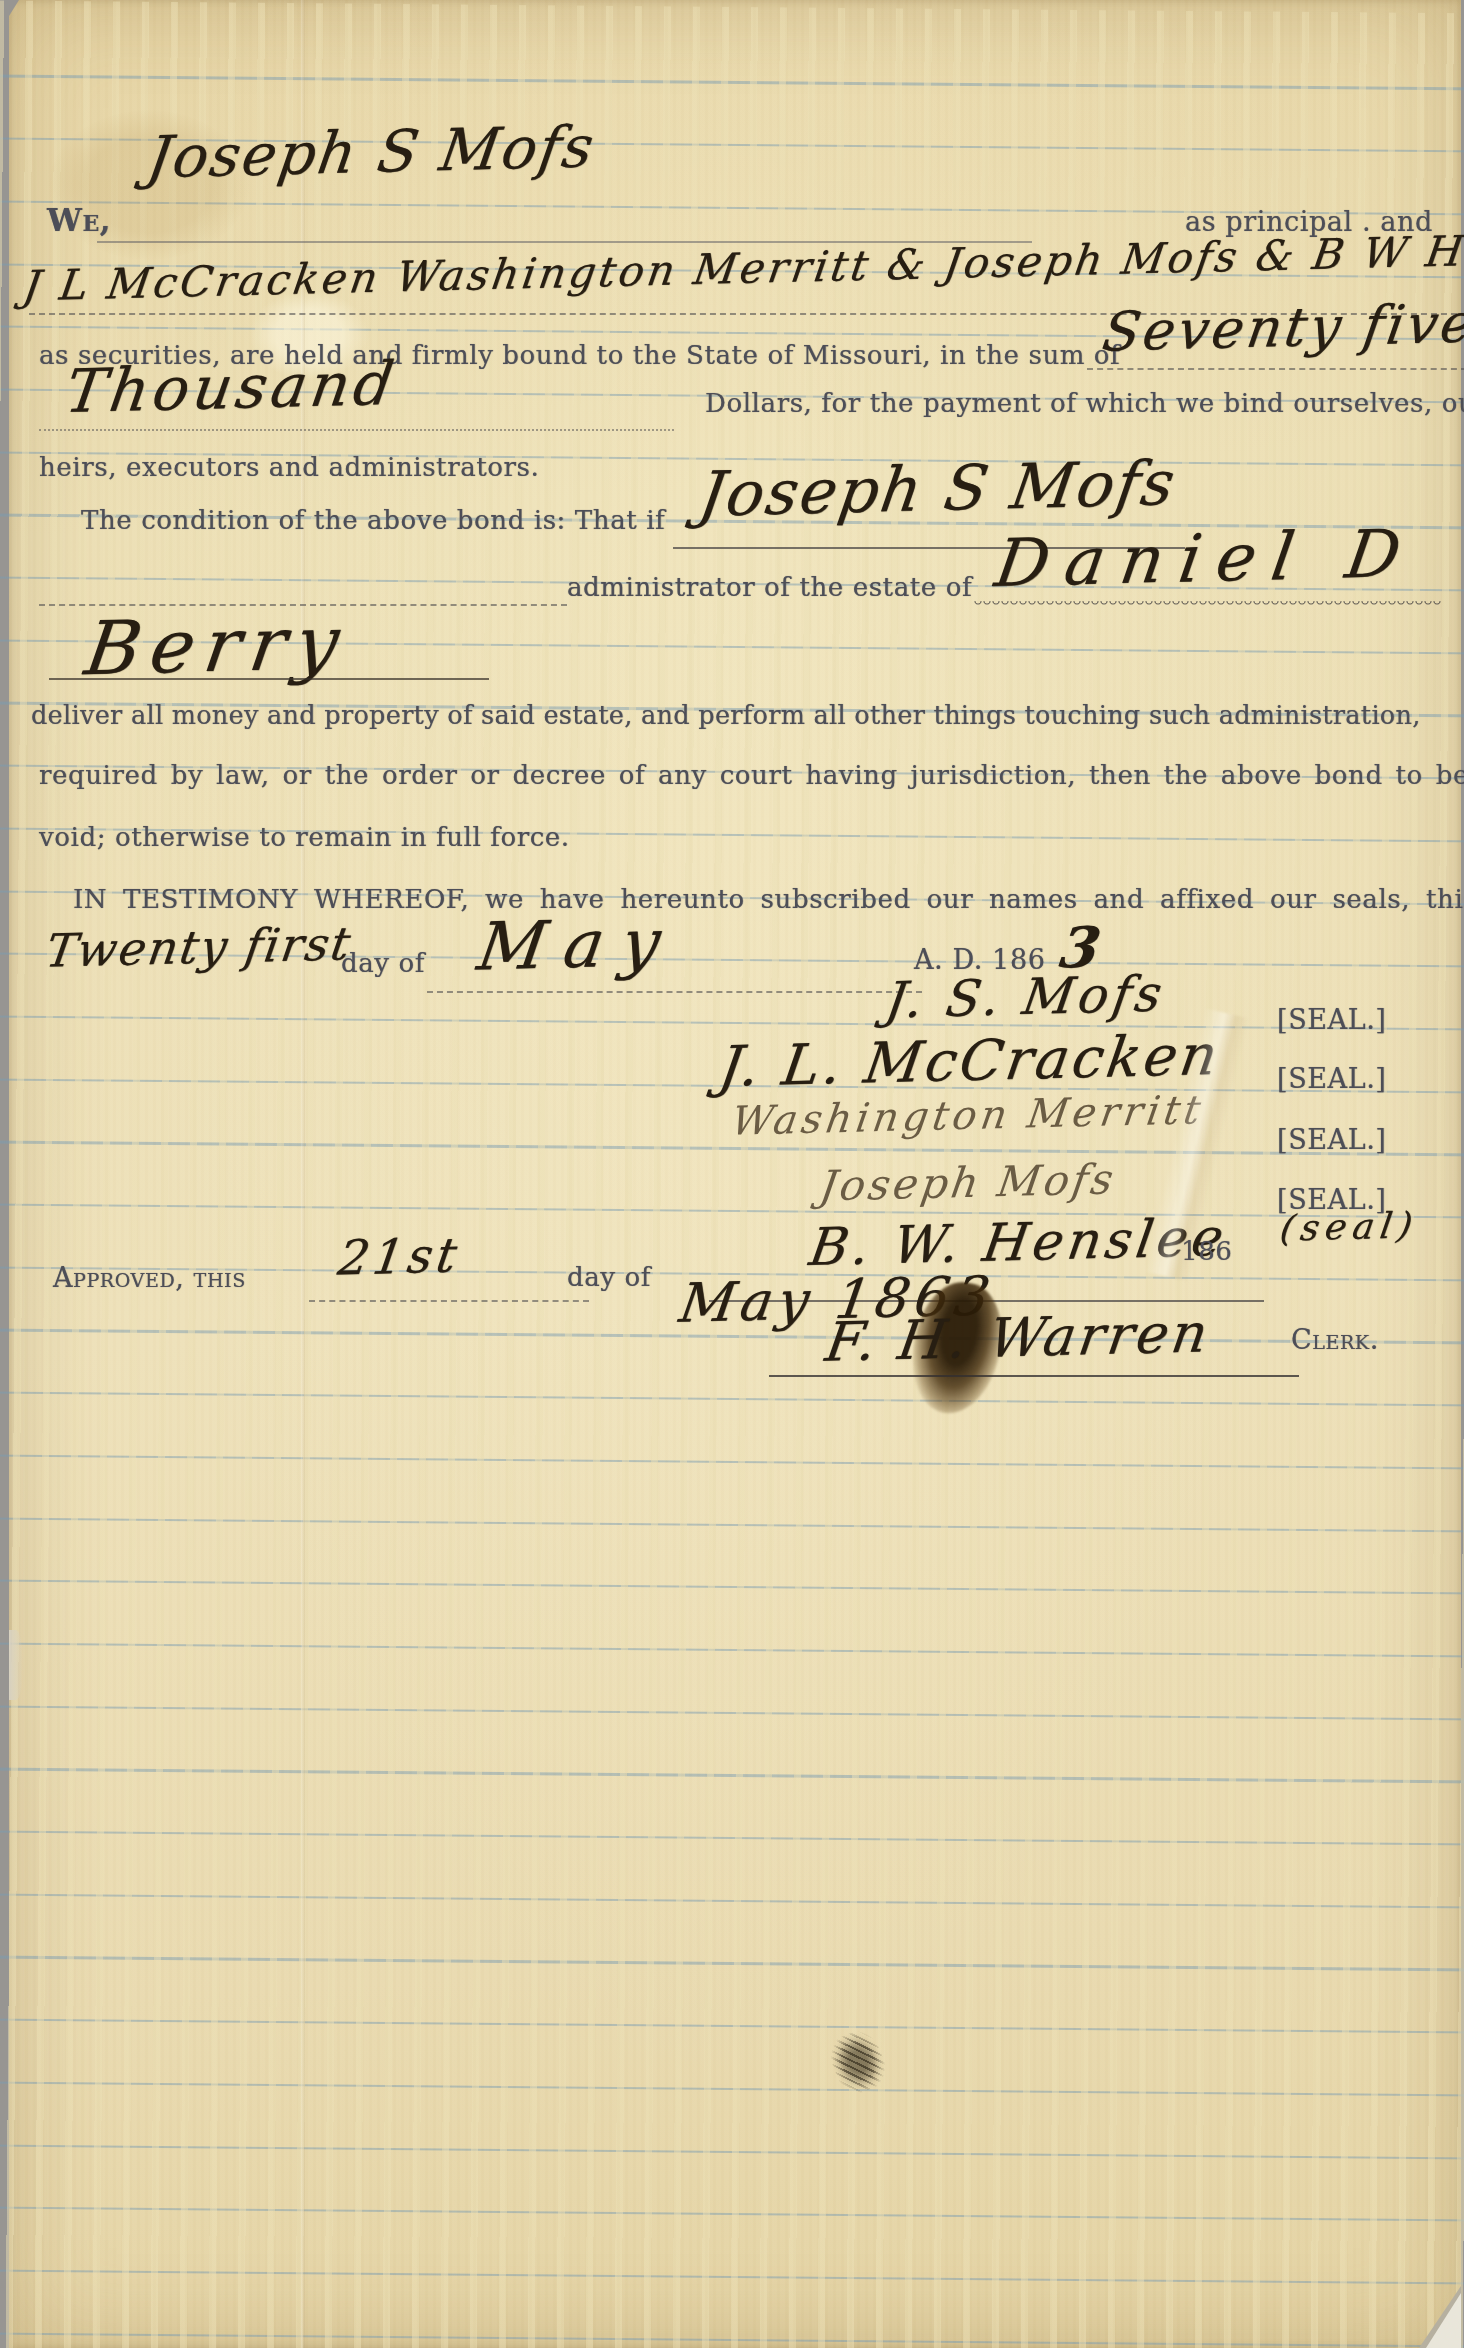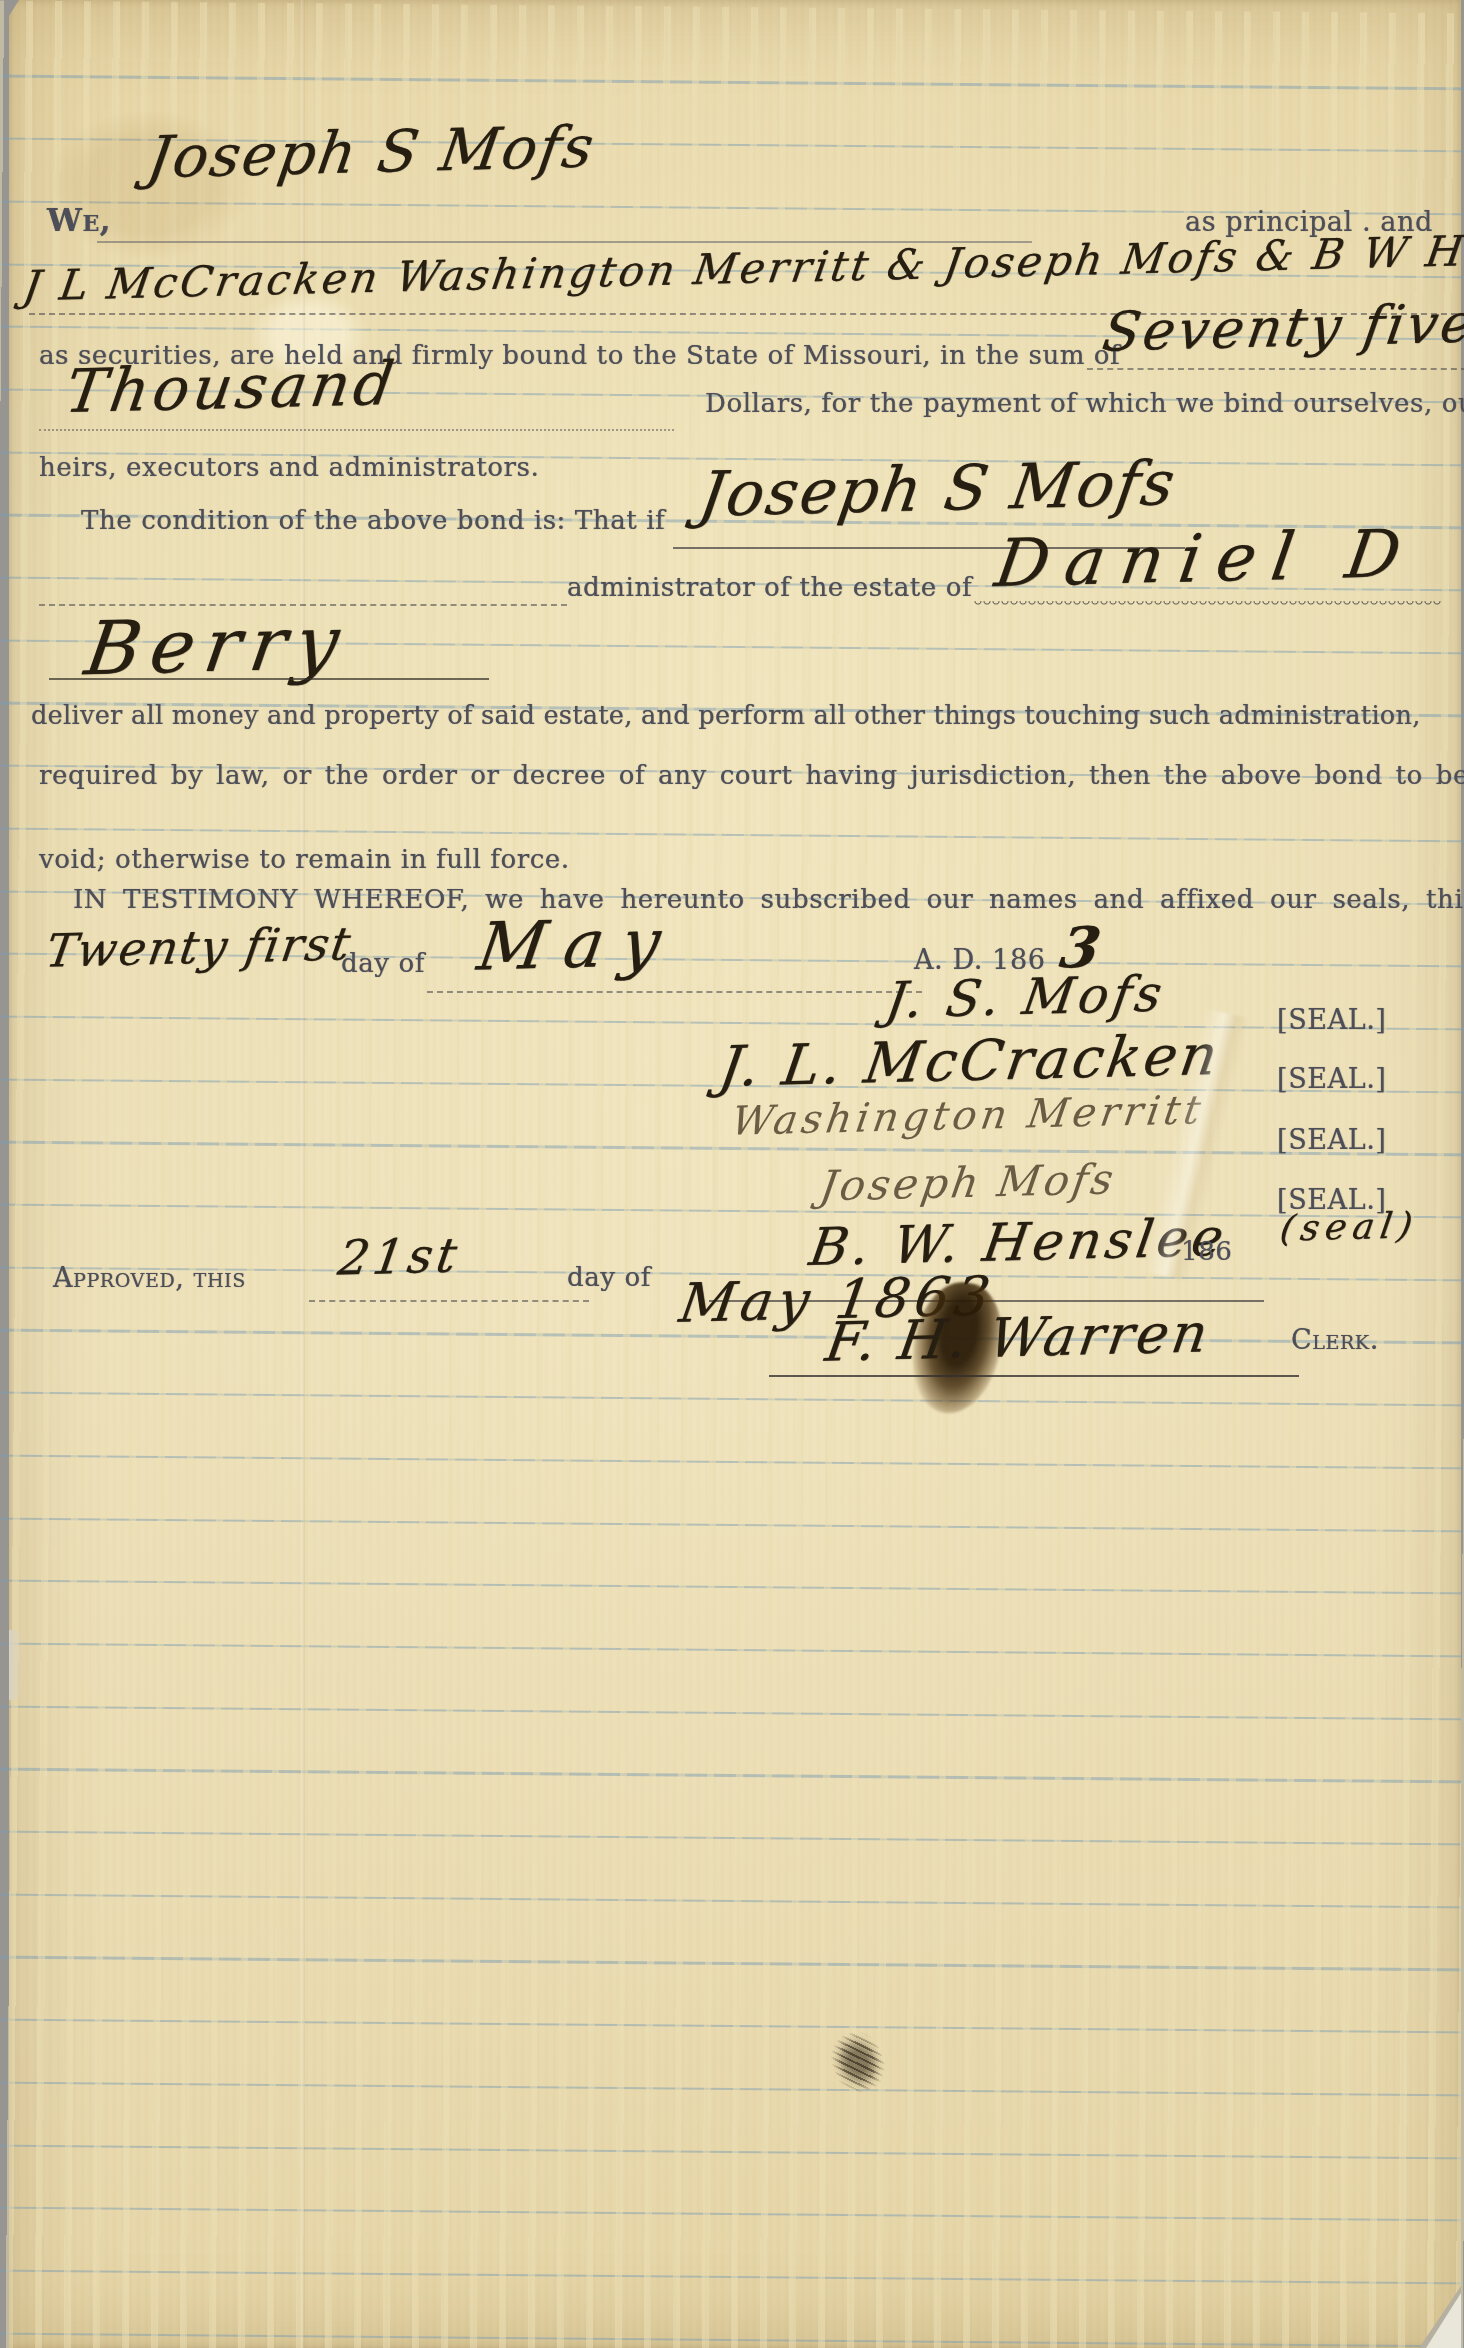--- a/index.html
+++ b/index.html
@@ -141,21 +141,21 @@
     <div class="rule dash" style="left:30px; top:604px; width:528px;"></div>
     <div class="pr" style="left:558px; top:572px; font-size:26px;">administrator  of the estate of</div>
     <div class="hw" style="left:988px; top:520px; font-size:66px; letter-spacing:16px;">Daniel D</div>
     <div class="rule wavy" style="left:965px; top:601px; width:468px;"></div>
 
     <div class="hw" style="left:78px; top:602px; font-size:74px; letter-spacing:10px;">Berry</div>
     <div class="rule thin" style="left:40px; top:678px; width:440px; border-top-color:rgba(55,48,42,.7);"></div>
 
     <div class="pr" style="left:22px; top:700px; font-size:25.5px; letter-spacing:.3px;">deliver all money and property of said estate, and perform all other things touching such administration,</div>
     <div class="pr" style="left:30px; top:760px; font-size:26px; word-spacing:4px;">required by law, or  the order or  decree of any court  having jurisdiction, then  the above  bond  to be</div>
-    <div class="pr" style="left:30px; top:822px; font-size:26px;margin-top:22px;">void;  otherwise to remain in full force.</div>
+    <div class="pr" style="left:30px; top:822px; font-size:26px;">void;  otherwise to remain in full force.</div>
 
     <div class="pr" style="left:64px; top:884px; font-size:26px; word-spacing:7px;">IN TESTIMONY WHEREOF, we have hereunto subscribed our names  and affixed  our seals,  this</div>
 
     <div class="hw" style="left:38px; top:920px; font-size:46px; letter-spacing:2px;">Twenty first</div>
     <div class="pr" style="left:332px; top:948px; font-size:26px;">day of</div>
     <div class="hw" style="left:470px; top:906px; font-size:66px; letter-spacing:18px;">May</div>
     <div class="rule dash" style="left:418px; top:991px; width:495px;"></div>
     <div class="pr" style="left:905px; top:944px; font-size:27px;text-align:center;">A. D. 186</div>
     <div class="hw" style="left:1052px; top:914px; font-size:56px; font-weight:bold;">3</div>
 

